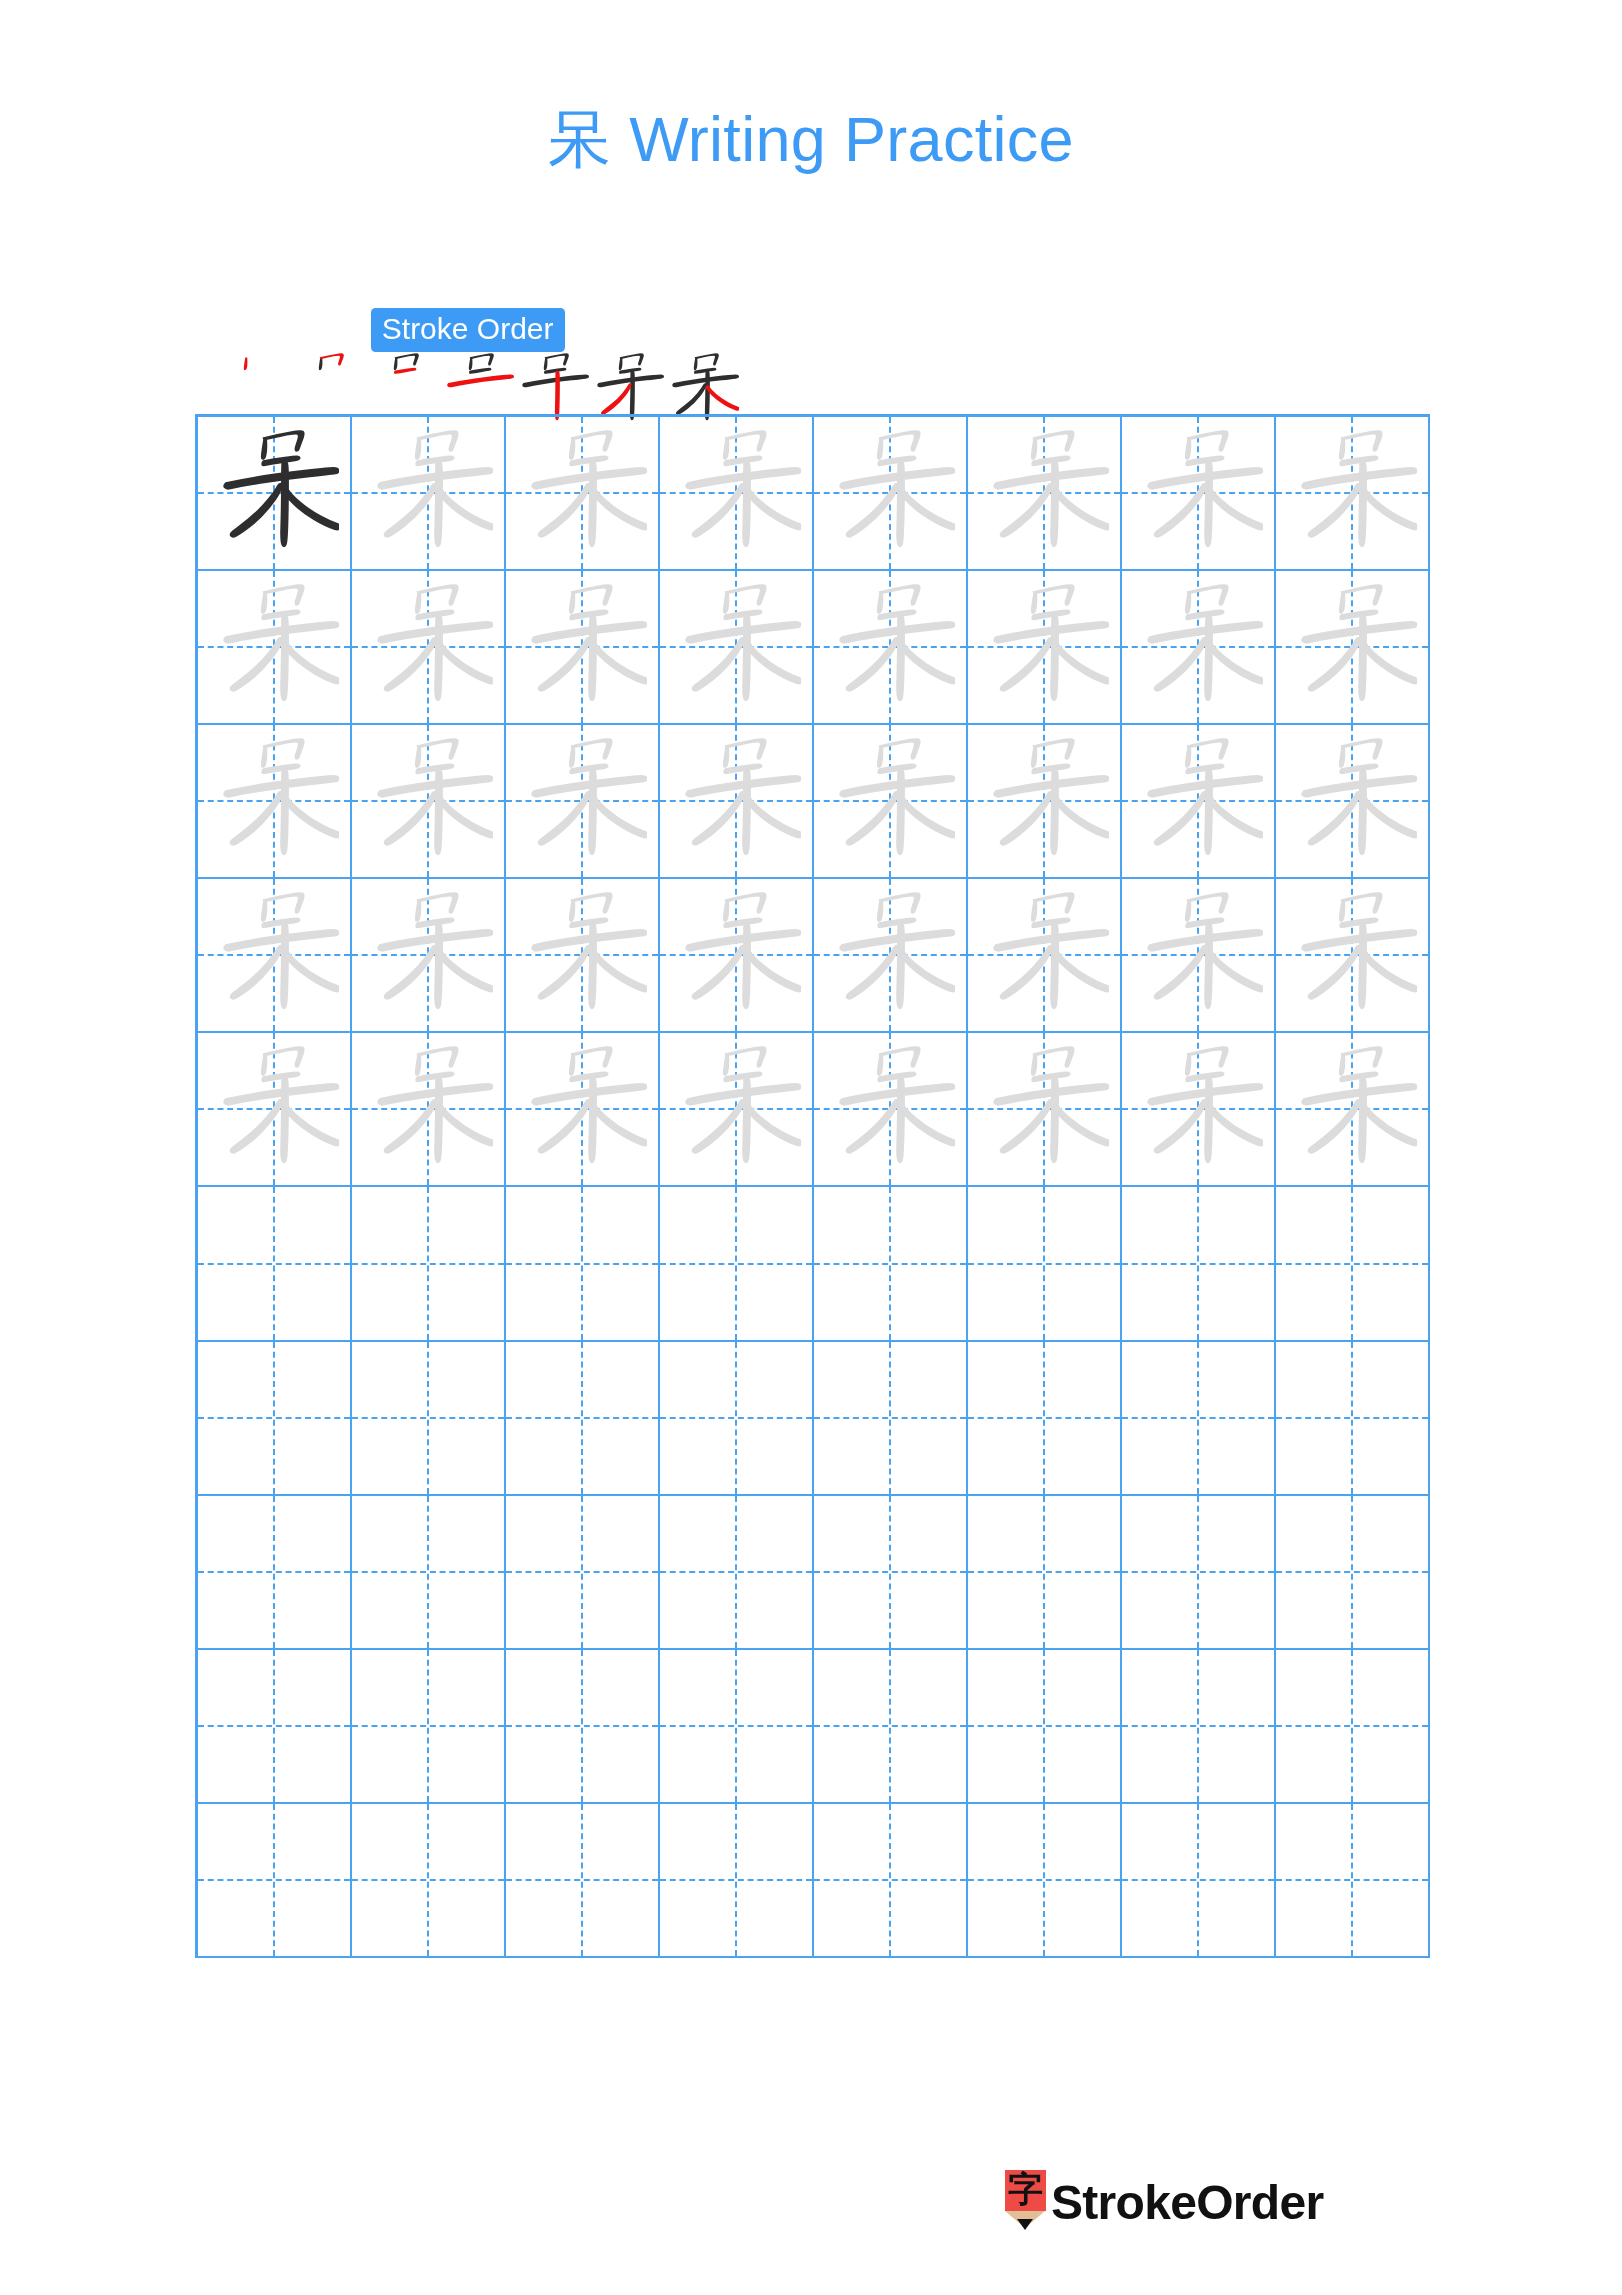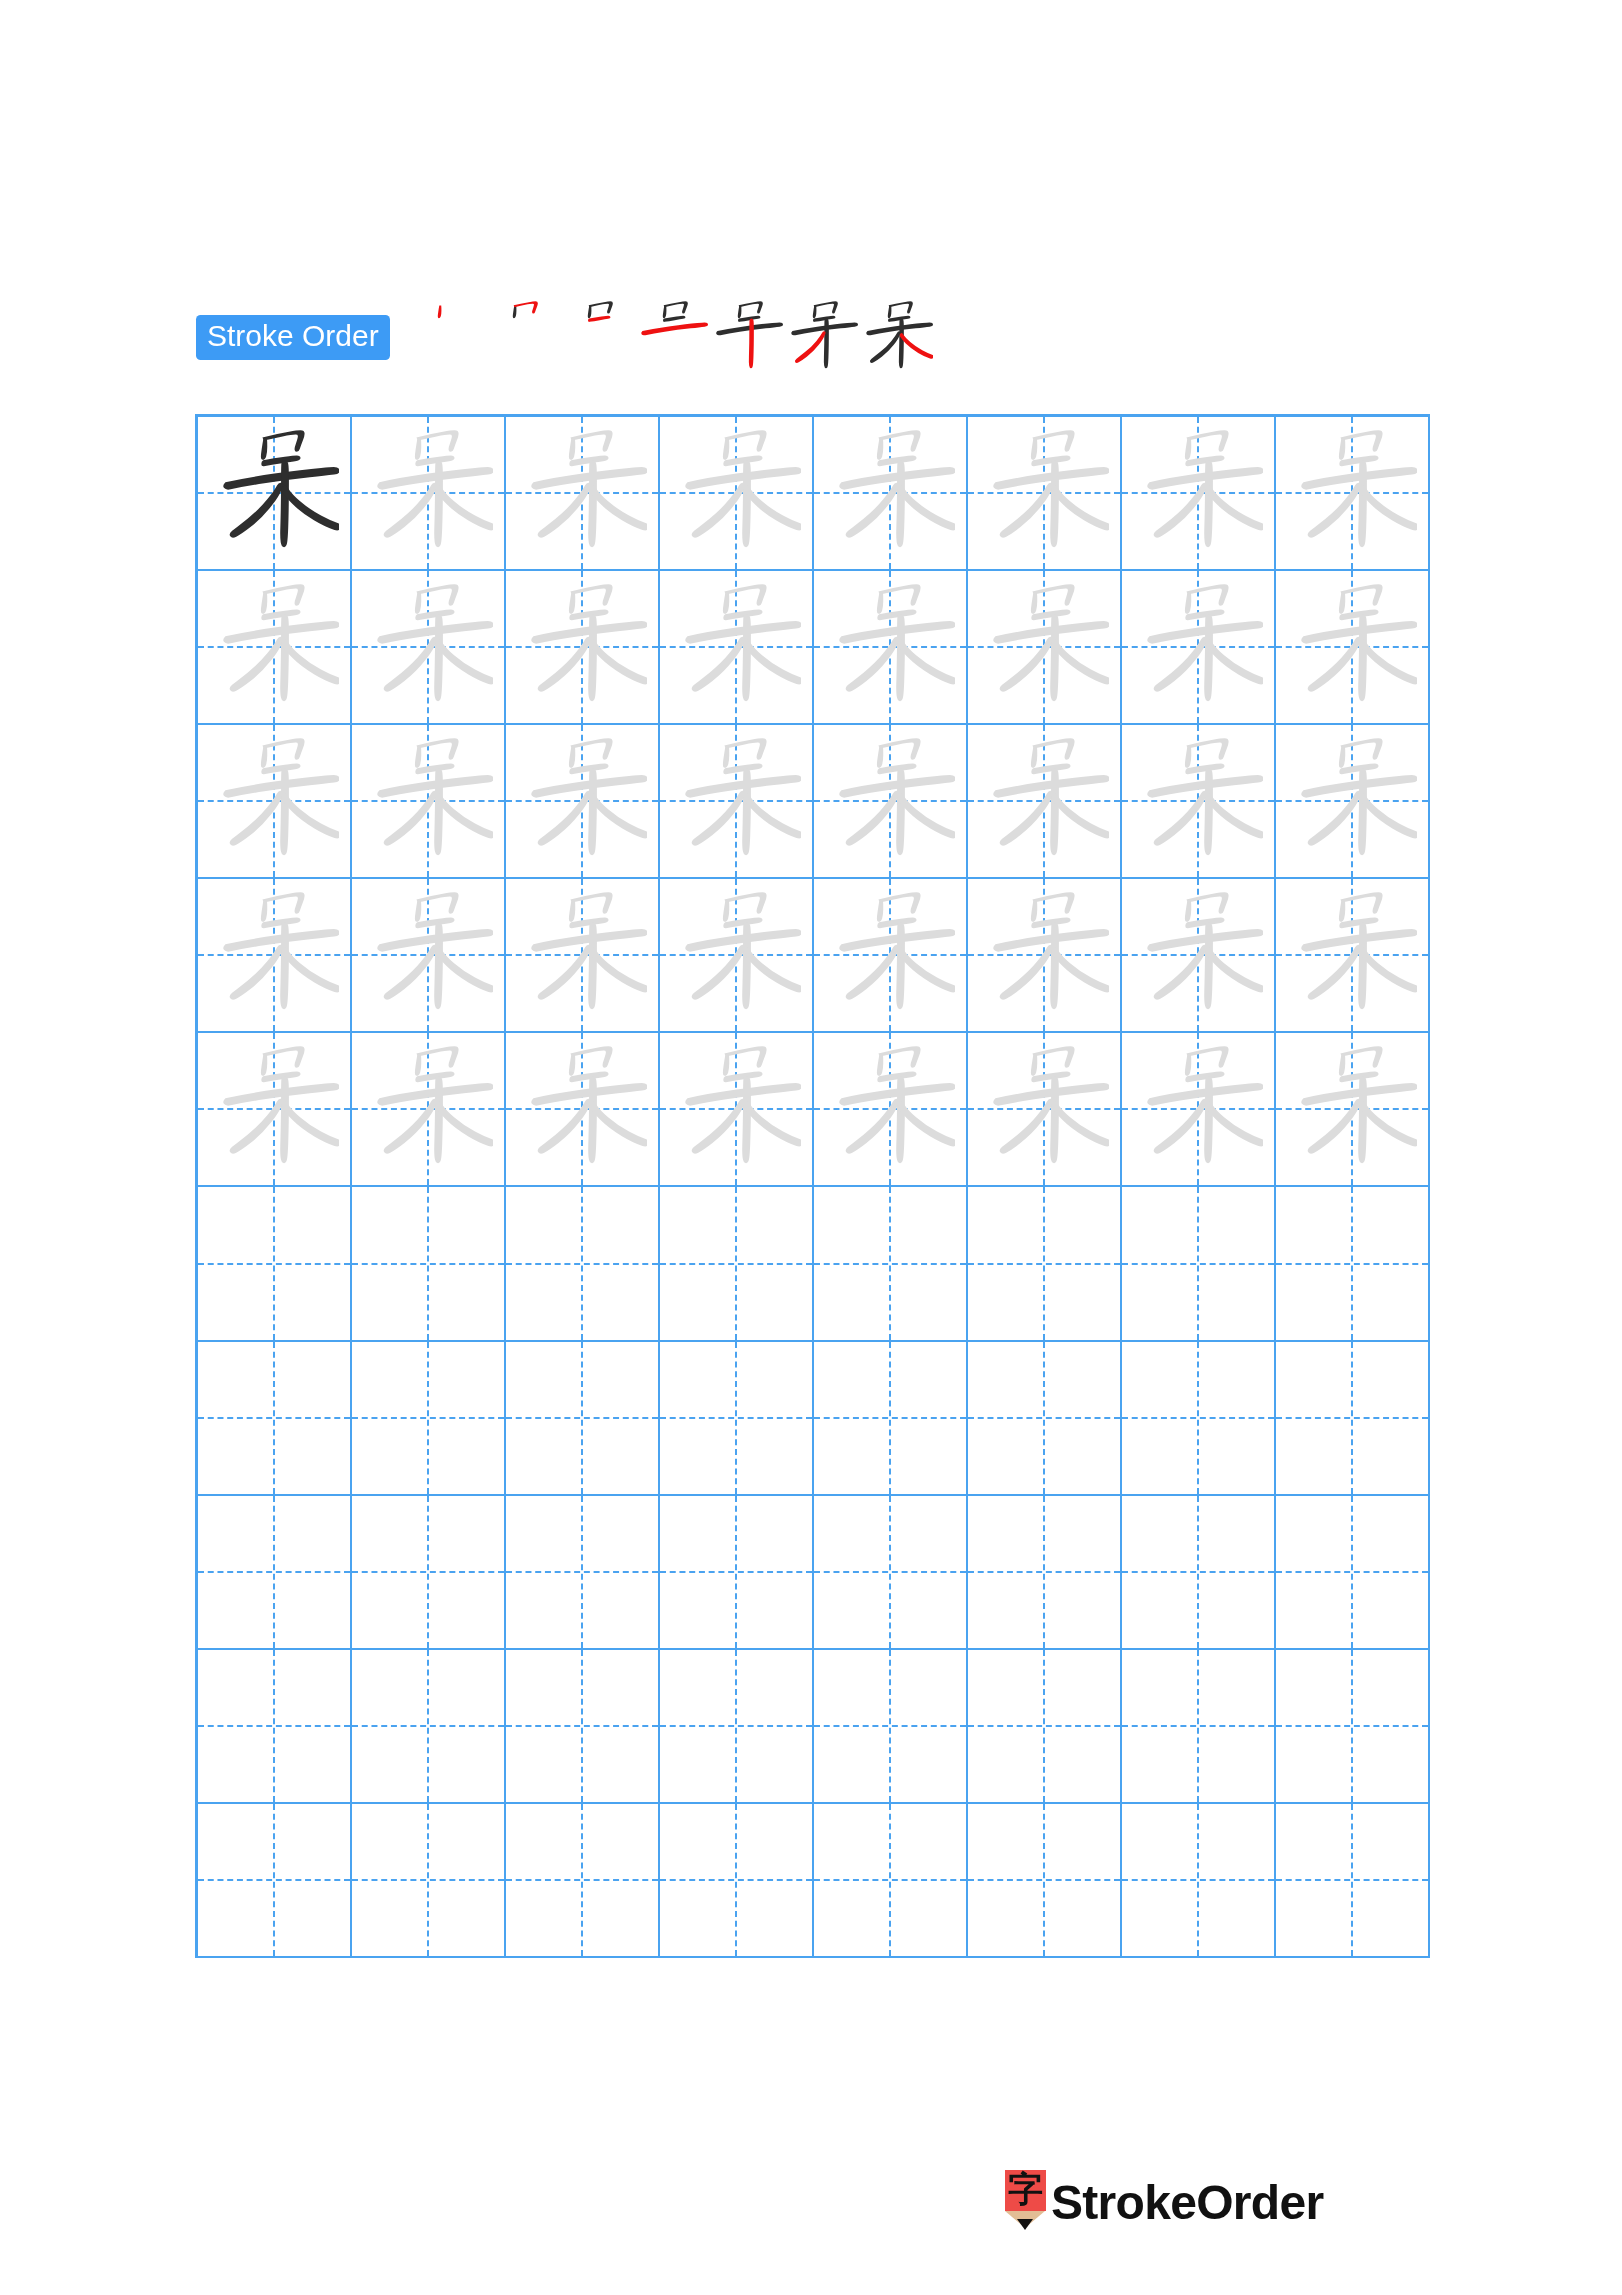--- a/index.html
+++ b/index.html
@@ -35,20 +35,21 @@
   }
 
   
   #stroke-order-row {
     position: absolute;
     left: 196px;
     top: 308px;
     height: 59px;
     display: flex;
     align-items: center;
+    flex-direction: column;
   }
 
   #stroke-order-badge {
     background: #3d9bf5;
     color: #ffffff;
     font-size: 30px;
     font-weight: 400;
     border-radius: 4.6px;
     padding: 5.9px 11px 8.5px 11px;
     line-height: 1;
@@ -201,20 +202,21 @@
     letter-spacing: -0.7px;
     line-height: 1;
     white-space: nowrap;
   }
 </style>
 </head>
 <body>
 
 <div id="page">
 
+  <div id="title">呆 Writing Practice</div>
 
   <div id="stroke-order-row">
     <div id="stroke-order-badge">Stroke Order</div>
     <div id="stroke-steps">
         <div class="stroke-step">
           <svg viewBox="80 180 700 700" xmlns="http://www.w3.org/2000/svg">
             <path d="M372 232 q-6 34 -10 62 q-4 26 -4 40 q0 16 10 16 q12 0 18 -18 q6 -22 6 -52 q0 -30 -2 -48 z" fill="#ee1111"></path>
           </svg>
         </div>
         <div class="stroke-step">

